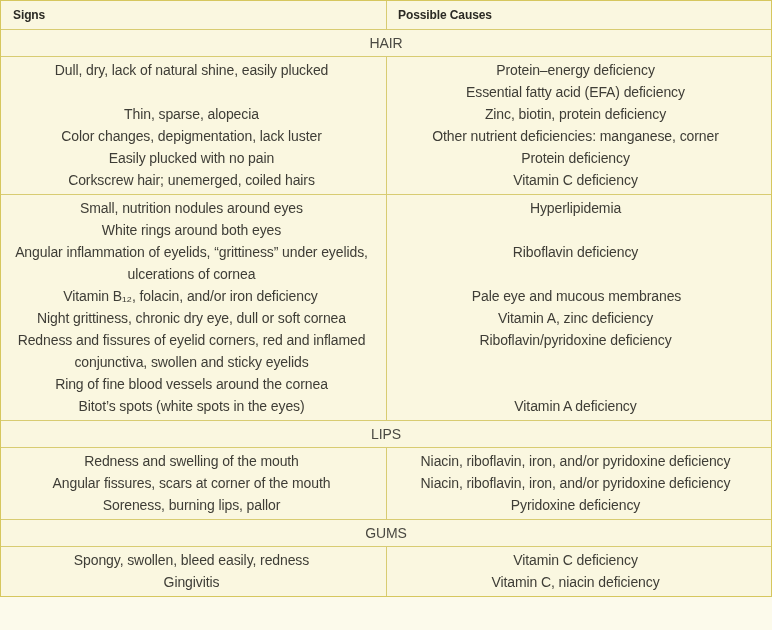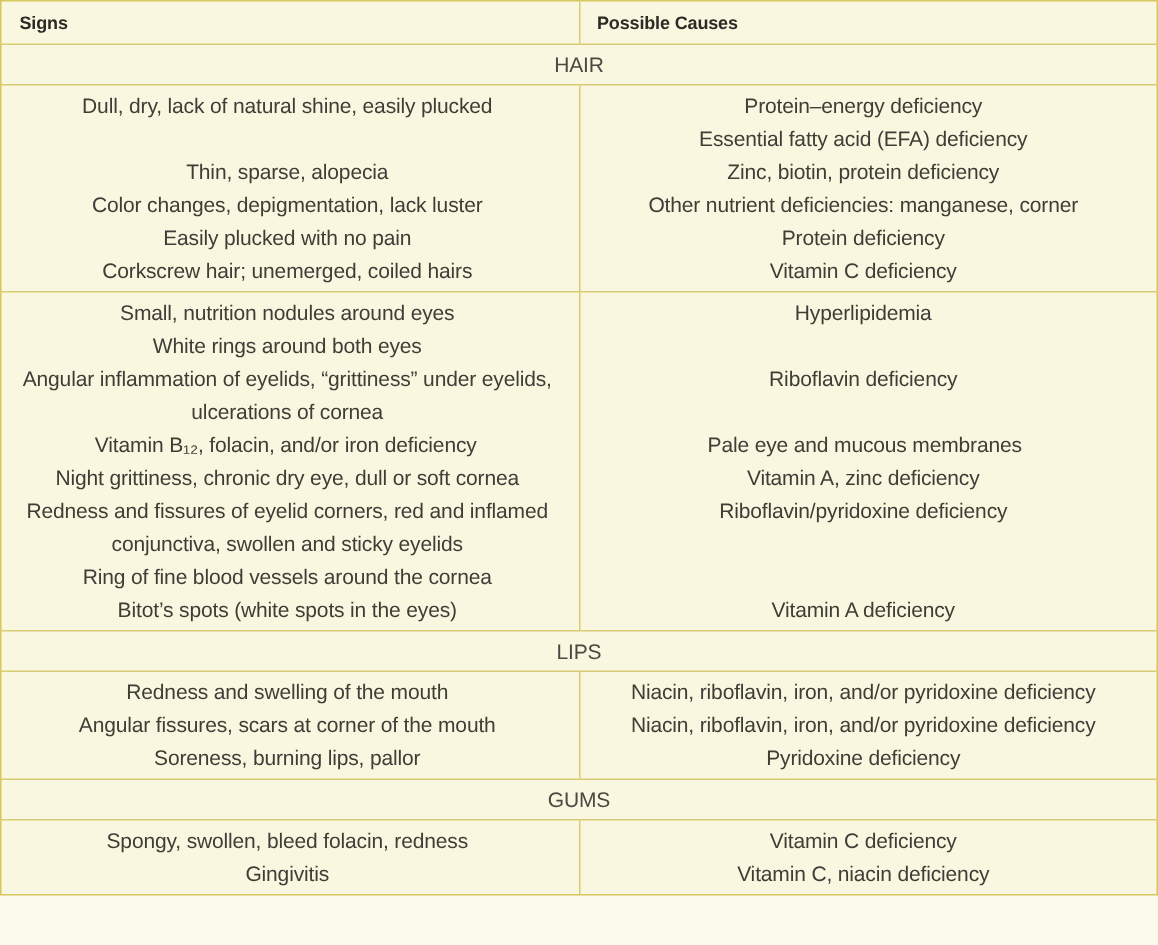--- a/index.html
+++ b/index.html
@@ -203,21 +203,21 @@
           <div class="line">Pyridoxine deficiency</div>
         </div>
     </div>
     <div class="vdiv"></div>
   </div>
 
   <div class="sec-row">GUMS</div>
   <div class="sec-body">
     <div class="row">
       <div class="c sign">
-          <div class="line">Spongy, swollen, bleed folacin, redness</div>
+          <div class="line">Spongy, swollen, bleed easily, redness</div>
         </div>
       <div class="c cause">
           <div class="line">Vitamin C deficiency</div>
         </div>
     </div>
     <div class="row">
       <div class="c sign">
           <div class="line">Gingivitis</div>
         </div>
       <div class="c cause">

